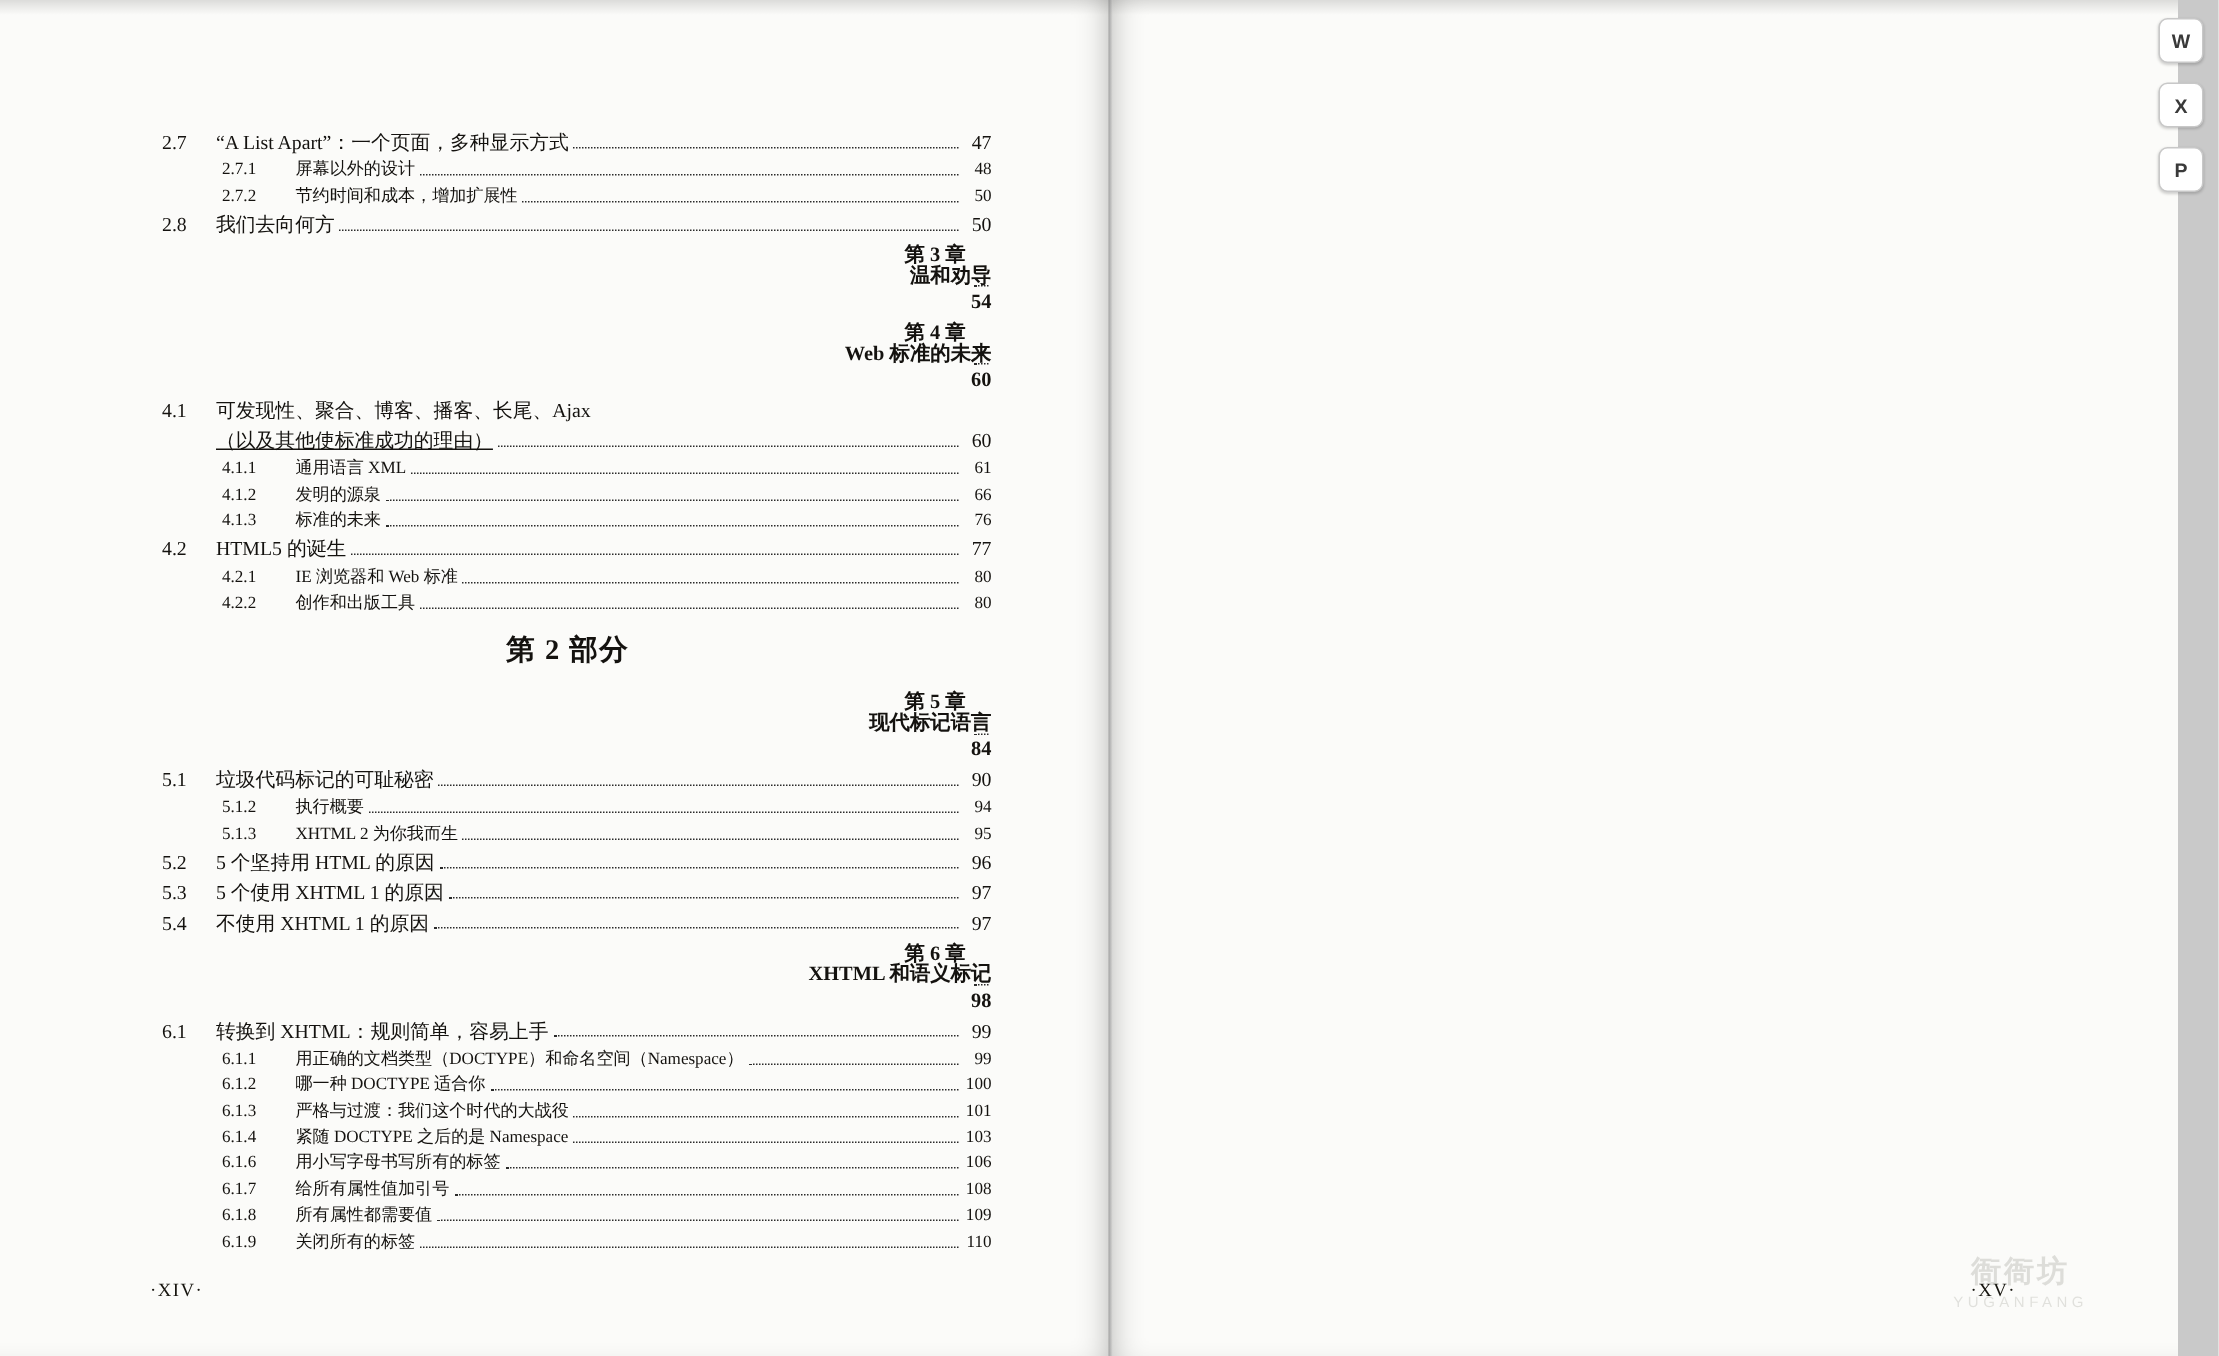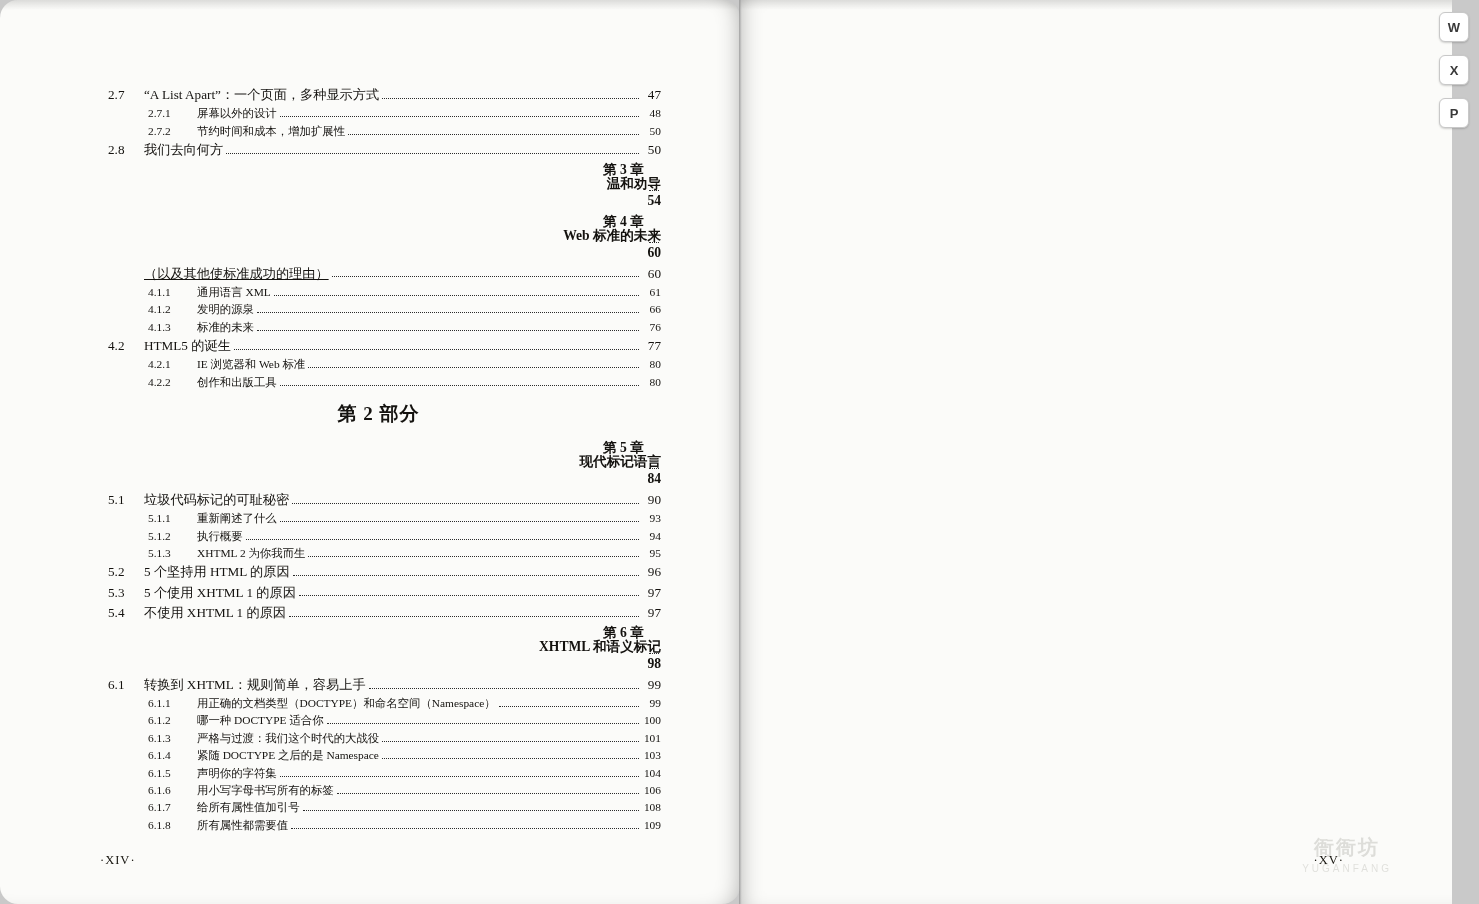--- a/index.html
+++ b/index.html
@@ -13,21 +13,21 @@
   .spread{
     position:absolute;inset:0;
     display:flex;
   }
   .page{
     position:relative;
     height:904px;
     background:#fbfbf9;
     overflow:hidden;
   }
-  .page-left{width:740px;box-shadow:inset -14px 0 22px -14px rgba(0,0,0,0.30);border-radius:18px;}
+  .page-left{width:740px;box-shadow:inset -14px 0 22px -14px rgba(0,0,0,0.30);}
   .page-right{width:712px;box-shadow:inset 14px 0 22px -14px rgba(0,0,0,0.30);}
   .gutter{
     position:absolute;left:739px;top:0;width:3px;height:904px;
     background:linear-gradient(to right,rgba(120,120,120,.55),rgba(255,255,255,.1));
     z-index:5;
   }
   .toc{
     position:absolute;
     top:88px;
     font-size:12.5px;
@@ -156,20 +156,24 @@
           <span class="ttl">温和劝导</span>
           <span class="dots"></span>
           <span class="pg">54</span>
         </div>
         <div class="row lvl-chapter">
           <span class="num">第 4 章</span>
           <span class="ttl">Web 标准的未来</span>
           <span class="dots"></span>
           <span class="pg">60</span>
         </div>
+        <div class="row lvl-sec">
+          <span class="num">4.1</span>
+          <span class="ttl">可发现性、聚合、博客、播客、长尾、Ajax</span>
+        </div>
         <div class="row lvl-cont">
           <span class="num"></span>
           <span class="ttl">（以及其他使标准成功的理由）</span>
           <span class="dots"></span>
           <span class="pg">60</span>
         </div>
         <div class="row lvl-sub">
           <span class="num">4.1.1</span>
           <span class="ttl">通用语言 XML</span>
           <span class="dots"></span>
@@ -212,26 +216,20 @@
           <span class="dots"></span>
           <span class="pg">84</span>
         </div>
         <div class="row lvl-sec">
           <span class="num">5.1</span>
           <span class="ttl">垃圾代码标记的可耻秘密</span>
           <span class="dots"></span>
           <span class="pg">90</span>
         </div>
         <div class="row lvl-sub">
-          <span class="num">5.1.1</span>
-          <span class="ttl">重新阐述了什么</span>
-          <span class="dots"></span>
-          <span class="pg">93</span>
-        </div>
-        <div class="row lvl-sub">
           <span class="num">5.1.2</span>
           <span class="ttl">执行概要</span>
           <span class="dots"></span>
           <span class="pg">94</span>
         </div>
         <div class="row lvl-sub">
           <span class="num">5.1.3</span>
           <span class="ttl">XHTML 2 为你我而生</span>
           <span class="dots"></span>
           <span class="pg">95</span>
@@ -284,42 +282,42 @@
           <span class="dots"></span>
           <span class="pg">101</span>
         </div>
         <div class="row lvl-sub">
           <span class="num">6.1.4</span>
           <span class="ttl">紧随 DOCTYPE 之后的是 Namespace</span>
           <span class="dots"></span>
           <span class="pg">103</span>
         </div>
         <div class="row lvl-sub">
-          <span class="num">6.1.5</span>
-          <span class="ttl">声明你的字符集</span>
-          <span class="dots"></span>
-          <span class="pg">104</span>
-        </div>
-        <div class="row lvl-sub">
           <span class="num">6.1.6</span>
           <span class="ttl">用小写字母书写所有的标签</span>
           <span class="dots"></span>
           <span class="pg">106</span>
         </div>
         <div class="row lvl-sub">
           <span class="num">6.1.7</span>
           <span class="ttl">给所有属性值加引号</span>
           <span class="dots"></span>
           <span class="pg">108</span>
         </div>
         <div class="row lvl-sub">
           <span class="num">6.1.8</span>
           <span class="ttl">所有属性都需要值</span>
           <span class="dots"></span>
           <span class="pg">109</span>
+        </div>
+        <div class="row lvl-sub">
+          <span class="num">6.1.9</span>
+          <span class="ttl">关闭所有的标签</span>
+          <span class="dots"></span>
+          <span class="pg">110</span>
         </div>
       </div>
     <div class="folio folio-left">·XIV·</div>
   </div>
 
   <div class="page page-right">
     <div class="paper-edge-top"></div>
 
     <div class="folio folio-right">·XV·</div>
     <div class="watermark">

